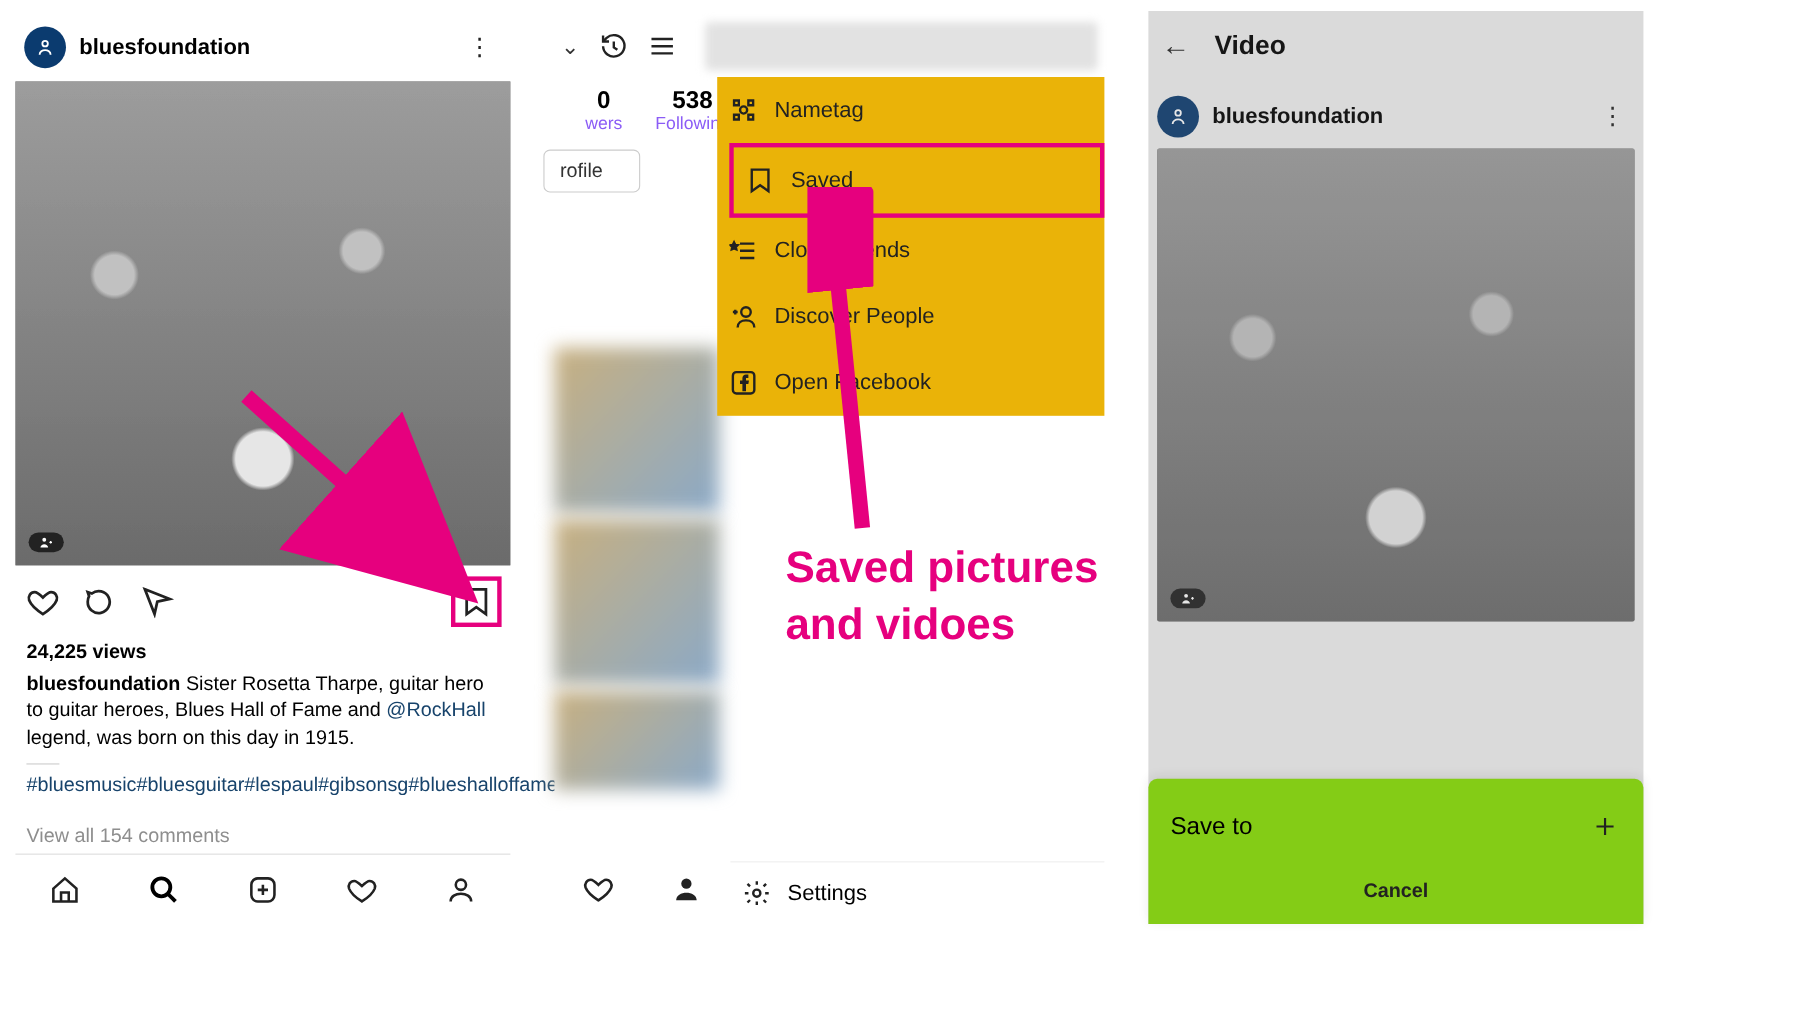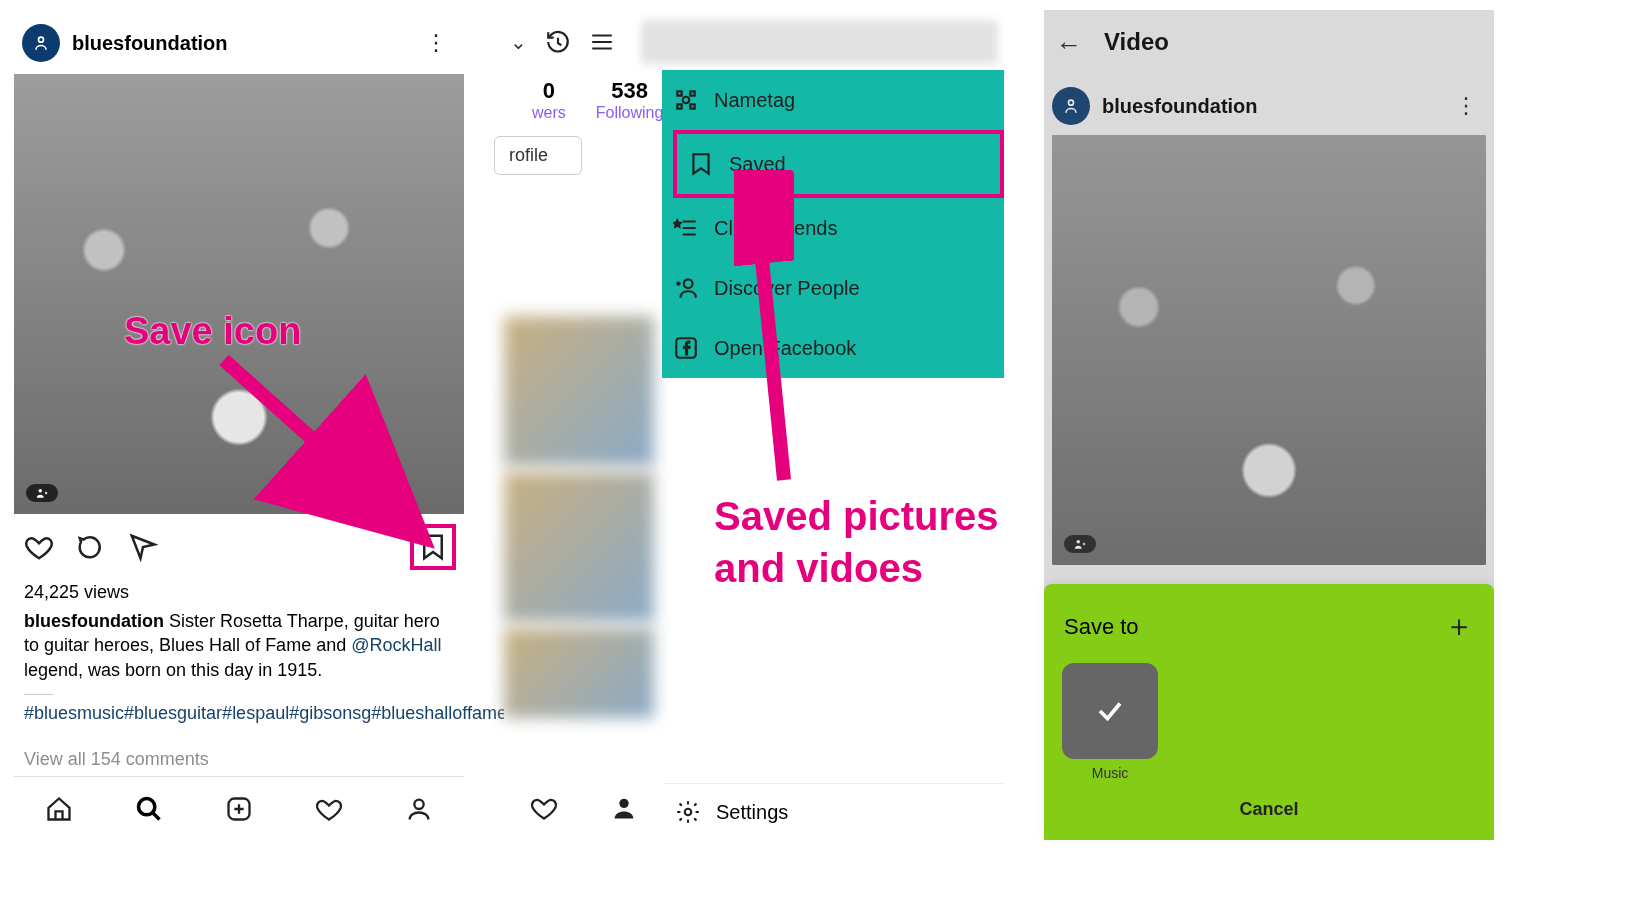--- a/index.html
+++ b/index.html
@@ -20,21 +20,21 @@
      radial-gradient(circle at 20% 40%, #bbb 0 4%, transparent 5%),
      radial-gradient(circle at 70% 35%, #bbb 0 4%, transparent 5%),
      linear-gradient(#9a9a9a,#6d6d6d); filter:grayscale(1) contrast(1.1); }
   .tagbadge { position:absolute; bottom:12px; left:12px; background:#222; color:#fff; border-radius:12px; padding:2px 8px; font-size:13px; }
   .annot1 { position:absolute; top:300px; left:110px; color:#e6007e; font-weight:800; font-size:38px; text-shadow:0 0 2px #fff, 0 0 2px #fff; pointer-events:none; }
   .arrow1 { position:absolute; top:340px; left:200px; width:230px; height:200px; pointer-events:none; }
   .actions { display:flex; align-items:center; padding:10px 8px; }
   .aicon { width:34px; height:34px; margin-right:18px; display:flex; align-items:center; justify-content:center; }
   .spacer { flex:1; }
   .savewrap { border:4px solid #e6007e; padding:2px; }
-  .views { font-weight:400; font-size:18px; padding:2px 10px; }
+  .views { font-weight:700; font-size:18px; padding:2px 10px; }
   .cap { font-size:18px; line-height:1.35; padding:4px 10px; }
   .cap b { font-weight:700; }
   .mention { color:#17436b; }
   .hr { border-top:1px solid #ccc; margin:8px 10px; width:30px; }
   .tags { color:#17436b; font-size:18px; padding:0 10px; }
   .viewall { color:#8e8e8e; font-size:18px; padding:6px 10px;margin-top:19px; }
   .commentfaint { color:#555; font-size:17px; padding:0 10px; filter:blur(1px); opacity:.4;}
   .nav { position:absolute; bottom:0; left:0; right:0; height:64px; border-top:1px solid #ddd; display:flex; align-items:center; justify-content:space-around; background:#fff; }
   .nicon { width:30px; height:30px; display:flex; align-items:center; justify-content:center; }
 
@@ -42,21 +42,21 @@
   .p2top { display:flex; align-items:center; gap:18px; padding:10px 6px; }
   .chev { font-size:20px; color:#333; }
   .hist { font-size:24px; }
   .burger { font-size:26px; }
   .p2name { flex:1; height:44px; margin-left:8px; background:linear-gradient(#e2e2e2,#e2e2e2); filter:blur(4px); border-radius:4px; }
   .stats { display:flex; gap:30px; padding:4px 6px 0 28px; }
   .stat { text-align:center; }
   .stat .n { font-weight:700; font-size:22px; }
   .stat .l { color:#8b5cf6; font-size:16px; }
   .editp { border:1px solid #ccc; border-radius:6px; font-size:18px; color:#333; padding:8px 14px; margin:14px 0 14px -10px; width:88px; overflow:hidden; white-space:nowrap; }
-  .menu { position:absolute; top:60px; left:158px; right:0; background:#14b8a6; }
+  .menu { position:absolute; top:60px; left:148px; right:0; background:#eab308; }
   .mitem { display:flex; align-items:center; gap:14px; padding:16px 10px; font-size:20px; color:#222; }
   .mitem.hl { border:4px solid #e6007e;margin-left:11px; }
   .micon { width:28px; height:28px; display:flex; align-items:center; justify-content:center; }
   .settings { position:absolute; bottom:0; left:160px; right:0; display:flex; align-items:center; gap:14px; padding:14px 10px; font-size:20px; border-top:1px solid #eee;}
   .p2bottom { position:absolute; bottom:0; left:0; width:160px; height:64px; display:flex; align-items:center; justify-content:space-around; }
   .thumbs { position:absolute; top:300px; left:0; width:160px; }
   .thumb { width:150px; height:150px; margin:6px 0; background:linear-gradient(135deg,#c8b080,#8aa9c8); filter:blur(8px); }
   .annot2 { position:absolute; top:480px; left:210px; color:#e6007e; font-weight:800; font-size:40px; text-align:left; line-height:1.3; pointer-events:none; }
   .arrow2 { position:absolute; top:160px; left:230px; width:60px; height:320px; pointer-events:none; }
 
@@ -97,21 +97,20 @@
     <div class="photo">
       <div class="crowd"></div>
       <div class="tagbadge">
         <svg width="16" height="14" viewBox="0 0 24 24" fill="#fff">
             <circle cx="9" cy="8" r="3"></circle>
             <path d="M3 20c0-3 3-5 6-5s6 2 6 5"></path>
             <path d="M17 12l4 0M19 10l0 4" stroke="#fff" stroke-width="2"></path>
           </svg>
       </div>
     </div>
-    <div class="annot1">Save icon</div>
     <svg class="arrow1" viewBox="0 0 230 200">
       <defs>
           <marker id="ah1" markerWidth="14" markerHeight="14" refX="10" refY="6" orient="auto">
             <path d="M0,0 L12,6 L0,12 z" fill="#e6007e"></path>
           </marker>
         </defs>
       <line x1="10" y1="10" x2="200" y2="180" stroke="#e6007e" stroke-width="14" marker-end="url(#ah1)"></line>
     </svg>
     <div class="actions">
       <div class="aicon">
@@ -322,25 +321,17 @@
       </div>
     </div>
     <div class="p3overlay"></div>
 
     <div class="sheet">
       <div class="sheetrow">
         <span class="sheetlabel">Save to</span>
         <div class="spacer"></div>
         <span class="plus">＋</span>
       </div>
-      <div>
-        <div class="coll">
-          <svg width="30" height="30" viewBox="0 0 24 24" fill="none" stroke="#fff" stroke-width="3">
-              <path d="M4 12l6 6L20 6"></path>
-            </svg>
-        </div>
-        <div class="colllabel">Music</div>
-      </div>
       <div class="cancel">Cancel</div>
     </div>
   </div>
 
 </div>
 
 </body></html>

